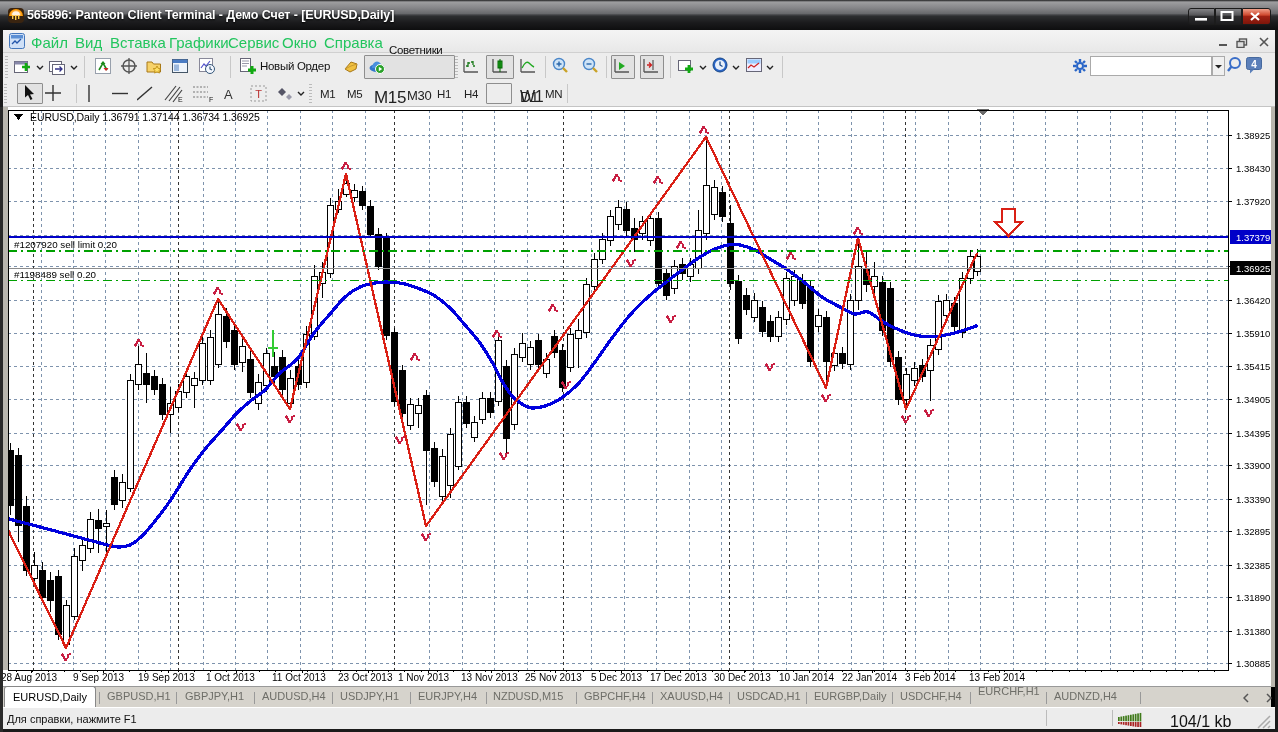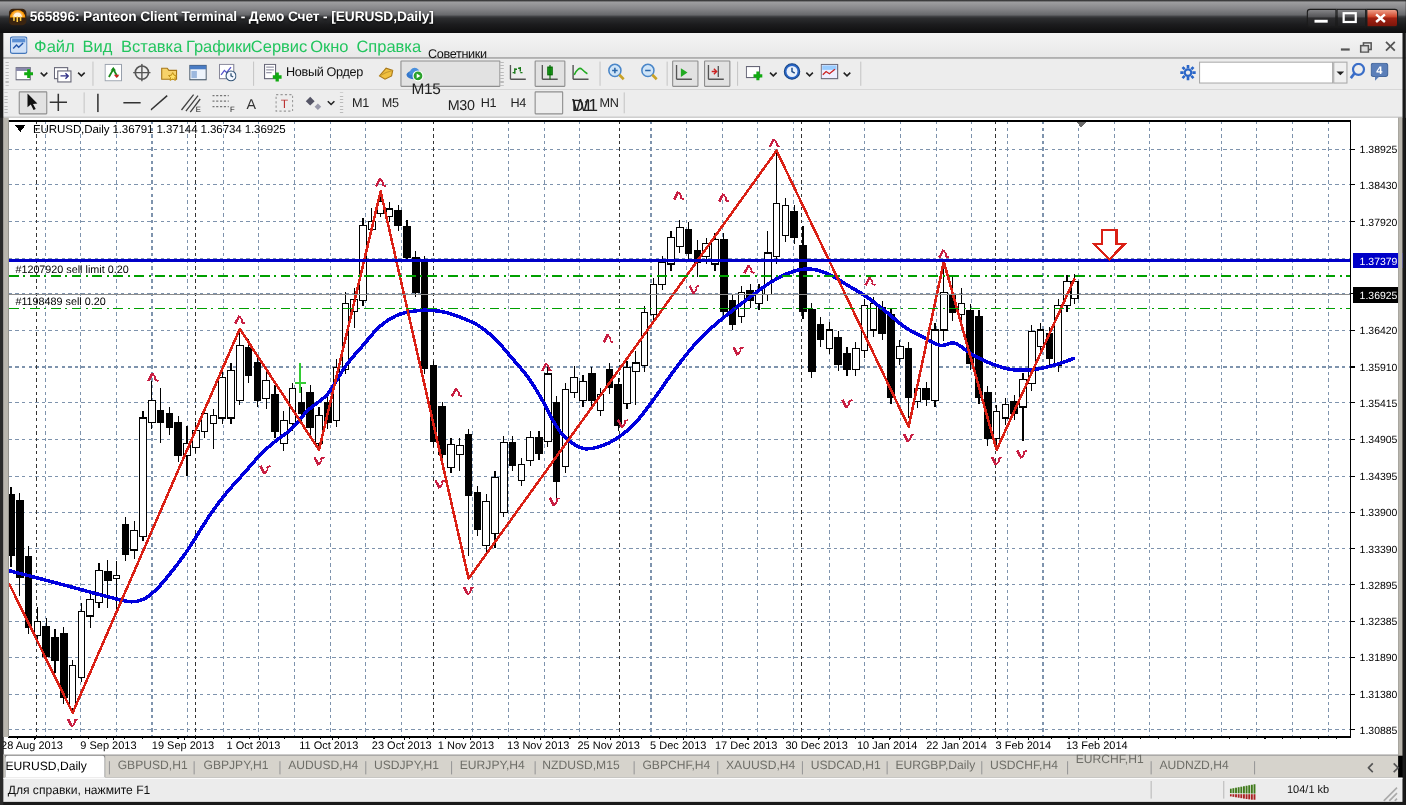--- a/index.html
+++ b/index.html
@@ -10,21 +10,21 @@
 #menubar{position:absolute;left:0;top:30px;width:1278px;height:23px;background:linear-gradient(#f4f4f4,#e8e8e8);border-bottom:1px solid #d0d0d0}
 .menuitem{position:absolute;top:4px;font-size:15px;color:#22c55e}
 #toolbar1{position:absolute;left:0;top:53px;width:1278px;height:28px;background:#ededed}
 #toolbar2{position:absolute;left:0;top:81px;width:1278px;height:26px;background:#ededed;border-bottom:1px solid #c4c4c4}
 .tbtext{position:absolute;font-size:11.5px;letter-spacing:-0.3px;color:#111}
 .sep{position:absolute;width:1px;background:#c8c8c8}
 .grip{position:absolute;width:3px;background-image:repeating-linear-gradient(#bbb 0 1px,#eee 1px 3px)}
 .pressed{position:absolute;border:1px solid #8e8e8e;background:#e2e2e2;border-radius:1px}
 #tabbar{position:absolute;left:3px;top:686px;width:1268px;height:21px;background:#d6d3cc;border-top:1px solid #999}
 .tab{position:absolute;top:0px;font-size:11px;color:#6e6e68}
-#activetab{position:absolute;left:4px;top:686px;width:92px;height:21px;background:#fff;border:1px solid #888;border-bottom:none;border-radius:3px 3px 0 0;font-size:11px;color:#000;text-align:left;padding-top:4px}
+#activetab{position:absolute;left:4px;top:686px;width:92px;height:21px;background:#fff;border:1px solid #888;border-bottom:none;border-radius:3px 3px 0 0;font-size:11px;color:#000;text-align:center;padding-top:4px}
 #statusbar{position:absolute;left:3px;top:707px;width:1272px;height:22px;background:#ececec;border-top:1px solid #fff;font-size:11px;color:#111}
 .frame-l{position:absolute;left:0;top:30px;width:3px;height:702px;background:#1a1a1a}
 .frame-r{position:absolute;left:1275px;top:30px;width:3px;height:702px;background:#1a1a1a}
 .frame-b{position:absolute;left:0;top:729px;width:1278px;height:3px;background:#1a1a1a}
 .winbtn{position:absolute;top:8px;height:17px;border:1px solid #1c1c1c;border-radius:2px}
 
 </style></head><body>
 <div id="titlebar"></div>
 <svg style="position:absolute;left:8px;top:7px" width="17" height="17" viewBox="0 0 17 17">
     <rect x="0" y="1" width="16" height="15" rx="4" fill="#3a2410"></rect>
@@ -242,21 +242,21 @@
     <text x="8.5" y="13" font-size="11" fill="#b33" text-anchor="middle">T</text>
   </svg>
 <svg class="abs" style="left:277px;top:86px" width="30" height="15">
     <path d="M5,2 l4,4 -4,4 -4,-4 z" fill="#556"></path>
     <path d="M12,8 l3,3 -3,3 -3,-3 z" fill="#99a"></path>
     <path d="M21,6 l3,3 3,-3" stroke="#222" stroke-width="1.4" fill="none"></path>
   </svg>
 <div class="grip" style="left:309px;top:84px;height:19px"></div>
 <div class="tbtext" style="left:320px;top:88px;font-size:11.5px;color:#222">M1</div>
 <div class="tbtext" style="left:347px;top:88px;font-size:11.5px;color:#222">M5</div>
-<div class="tbtext" style="left:374px;top:72px;font-size:14px;color:#222">M15</div>
+<div class="tbtext" style="left:374px;top:88px;font-size:17px;color:#222">M15</div>
 <div class="tbtext" style="left:407px;top:88px;font-size:13px;color:#222">M30</div>
 <div class="tbtext" style="left:437px;top:88px;font-size:11.5px;color:#222">H1</div>
 <div class="tbtext" style="left:464px;top:88px;font-size:11.5px;color:#222">H4</div>
 <div class="tbtext" style="left:520px;top:88px;font-size:15px;color:#222">D1</div>
 <div class="tbtext" style="left:520px;top:88px;font-size:16px;color:#222">W1</div>
 <div class="tbtext" style="left:545px;top:88px;font-size:11.5px;color:#222">MN</div>
 <div class="pressed" style="left:486px;top:83px;width:26px;height:21px;background:none"></div>
 <div class="sep" style="left:567px;top:84px;height:19px"></div>
 <svg width="1278" height="732" viewBox="0 0 1278 732" style="position:absolute;left:0;top:0">
     <rect x="3" y="107" width="1268" height="580" fill="#ffffff"></rect>
@@ -883,15 +883,15 @@
     <rect x="12.0" y="11" width="1.7" height="4.0" fill="#a22"></rect>
     <rect x="14.399999999999999" y="3.3" width="1.7" height="7.0" fill="#3f7a1a"></rect>
     <rect x="14.399999999999999" y="11" width="1.7" height="4.4" fill="#a22"></rect>
     <rect x="16.8" y="2.85" width="1.7" height="7.5" fill="#3f7a1a"></rect>
     <rect x="16.8" y="11" width="1.7" height="4.800000000000001" fill="#a22"></rect>
     <rect x="19.2" y="2.4" width="1.7" height="8.0" fill="#3f7a1a"></rect>
     <rect x="19.2" y="11" width="1.7" height="5.2" fill="#a22"></rect>
     <rect x="21.599999999999998" y="1.9500000000000002" width="1.7" height="8.5" fill="#3f7a1a"></rect>
     <rect x="21.599999999999998" y="11" width="1.7" height="5.6" fill="#a22"></rect>
   </svg>
-<div class="abs" style="left:1170px;top:713px;font-size:10px;color:#111">104/1 kb</div>
+<div class="abs" style="left:1170px;top:713px;font-size:16px;color:#111">104/1 kb</div>
 <svg class="abs" style="left:1256px;top:714px" width="15" height="15">
     <path d="M14,2 L2,14 M14,7 L7,14 M14,12 L12,14" stroke="#aaa" stroke-width="1.5"></path>
   </svg>
 </body></html>

